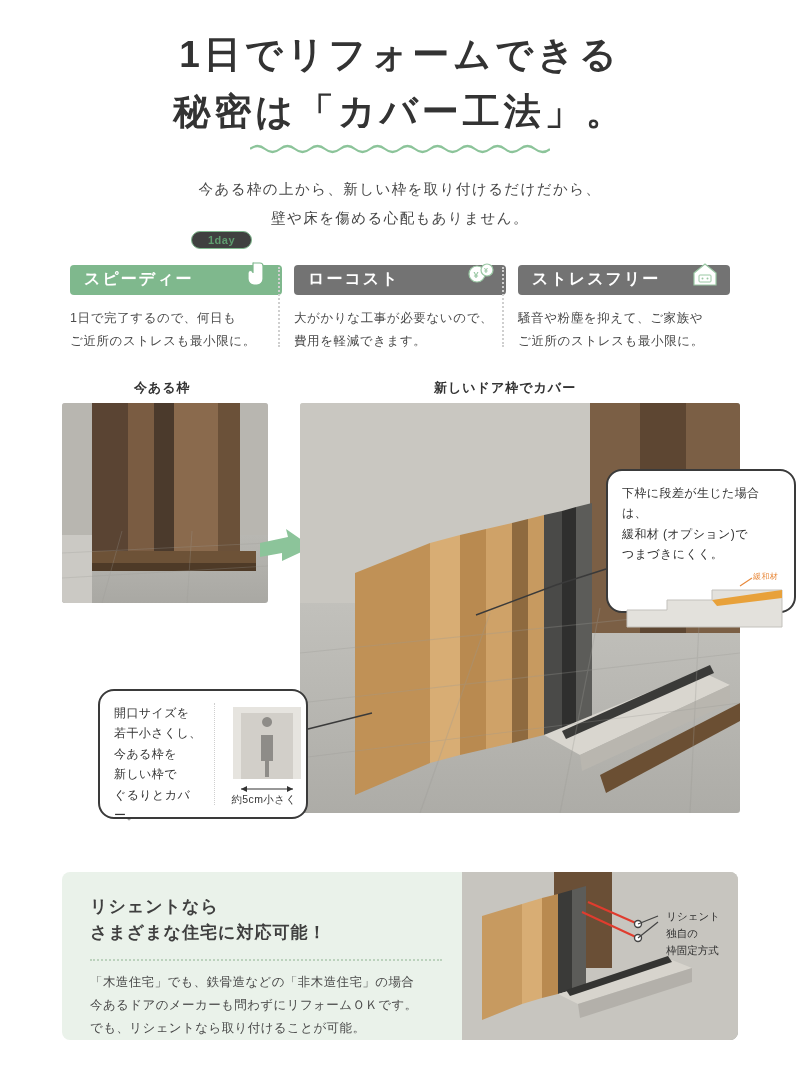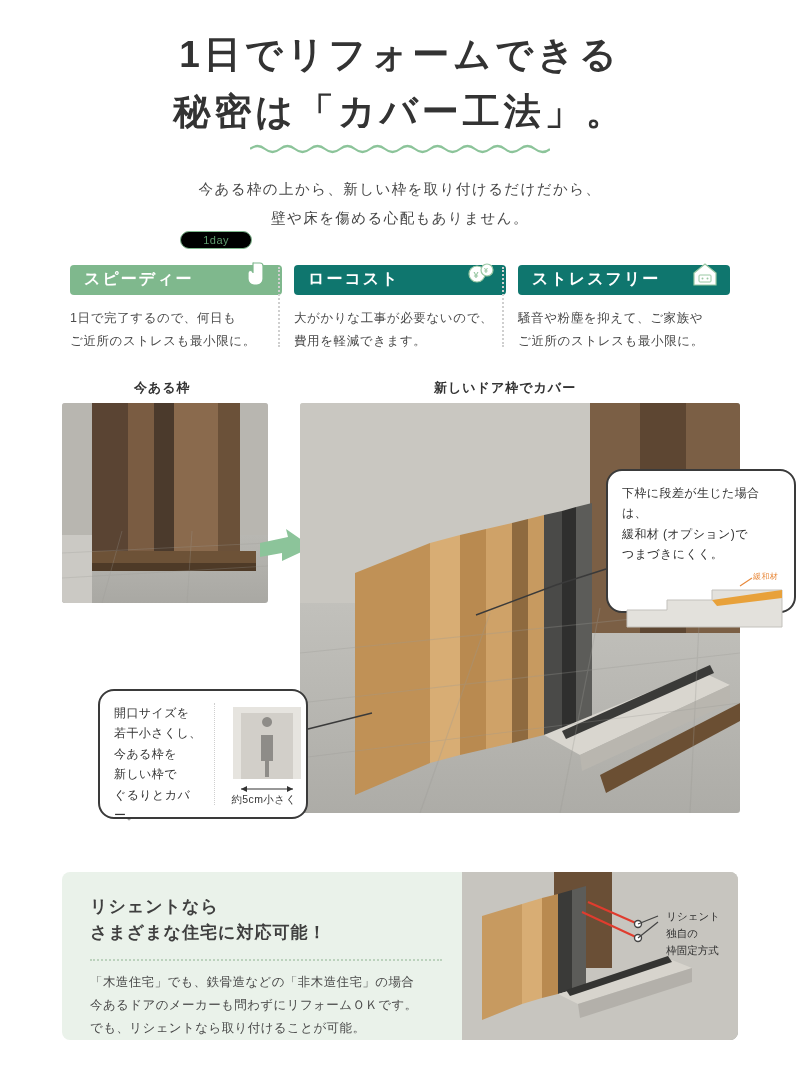--- a/index.html
+++ b/index.html
@@ -76,39 +76,39 @@
     display: flex;
     align-items: center;
     padding-left: 14px;
     color: #ffffff;
     font-size: 16px;
     font-weight: bold;
     letter-spacing: 2px;
     position: relative;
     margin-top: 8px;
   }
-  .benefit-bar.light { background: #0f766e; }
+  .benefit-bar.light { background: #737373; }
   .benefit-icon {
     position: absolute;
     right: 8px;
     top: -8px;
     width: 34px;
     height: 34px;
   }
   .badge-1day {
     position: absolute;
     top: -26px;
     right: 36px;
-    background: #000000;
+    background: #404040;
     border: 1.5px solid #7fb88d;
     border-radius: 11px;
     color: #5f9c6f;
     font-size: 11px;
-    font-weight: normal;
-    padding: 2px 22px;
+    font-weight: bold;
+    padding: 2px 16px;
     letter-spacing: 0.5px;
   }
   .benefit-text {
     margin-top: 12px;
     font-size: 12.5px;
     line-height: 1.85;
     color: #4a4a4a;
     letter-spacing: 0.6px;
   }
 

